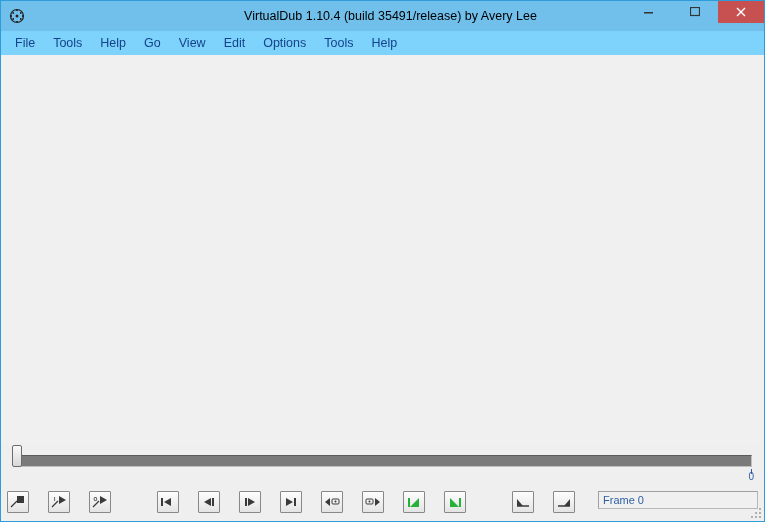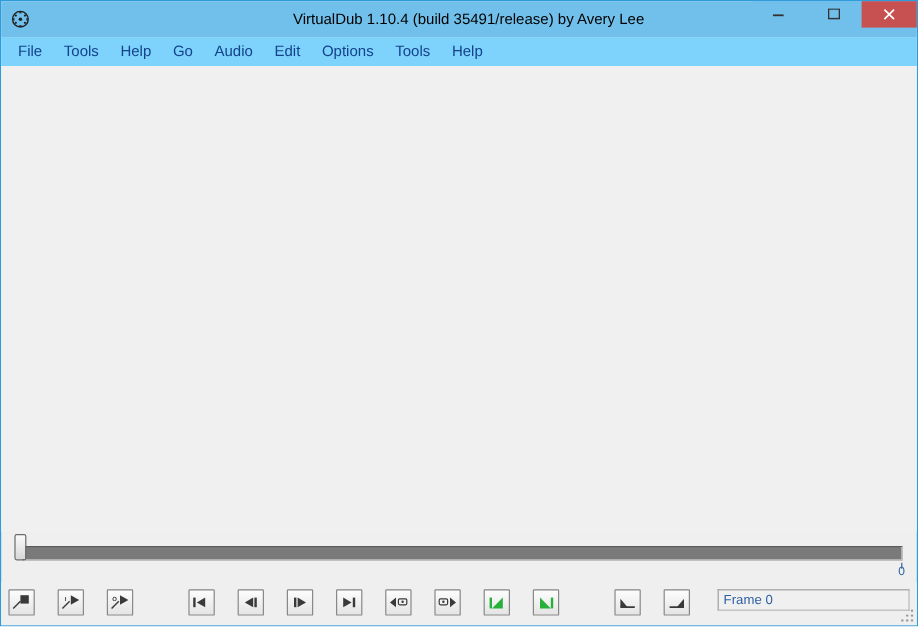--- a/index.html
+++ b/index.html
@@ -227,21 +227,21 @@
         </svg>
       </div>
     </div>
   </div>
 
   <div class="menubar">
     <span class="menu-item">File</span>
     <span class="menu-item">Tools</span>
     <span class="menu-item">Help</span>
     <span class="menu-item">Go</span>
-    <span class="menu-item">Audio</span>
+    <span class="menu-item">View</span>
     <span class="menu-item">Edit</span>
     <span class="menu-item">Options</span>
     <span class="menu-item">Tools</span>
     <span class="menu-item">Help</span>
   </div>
 
   <div class="content"></div>
 
   <div class="slider-area">
     <div class="slider-track-outer">

